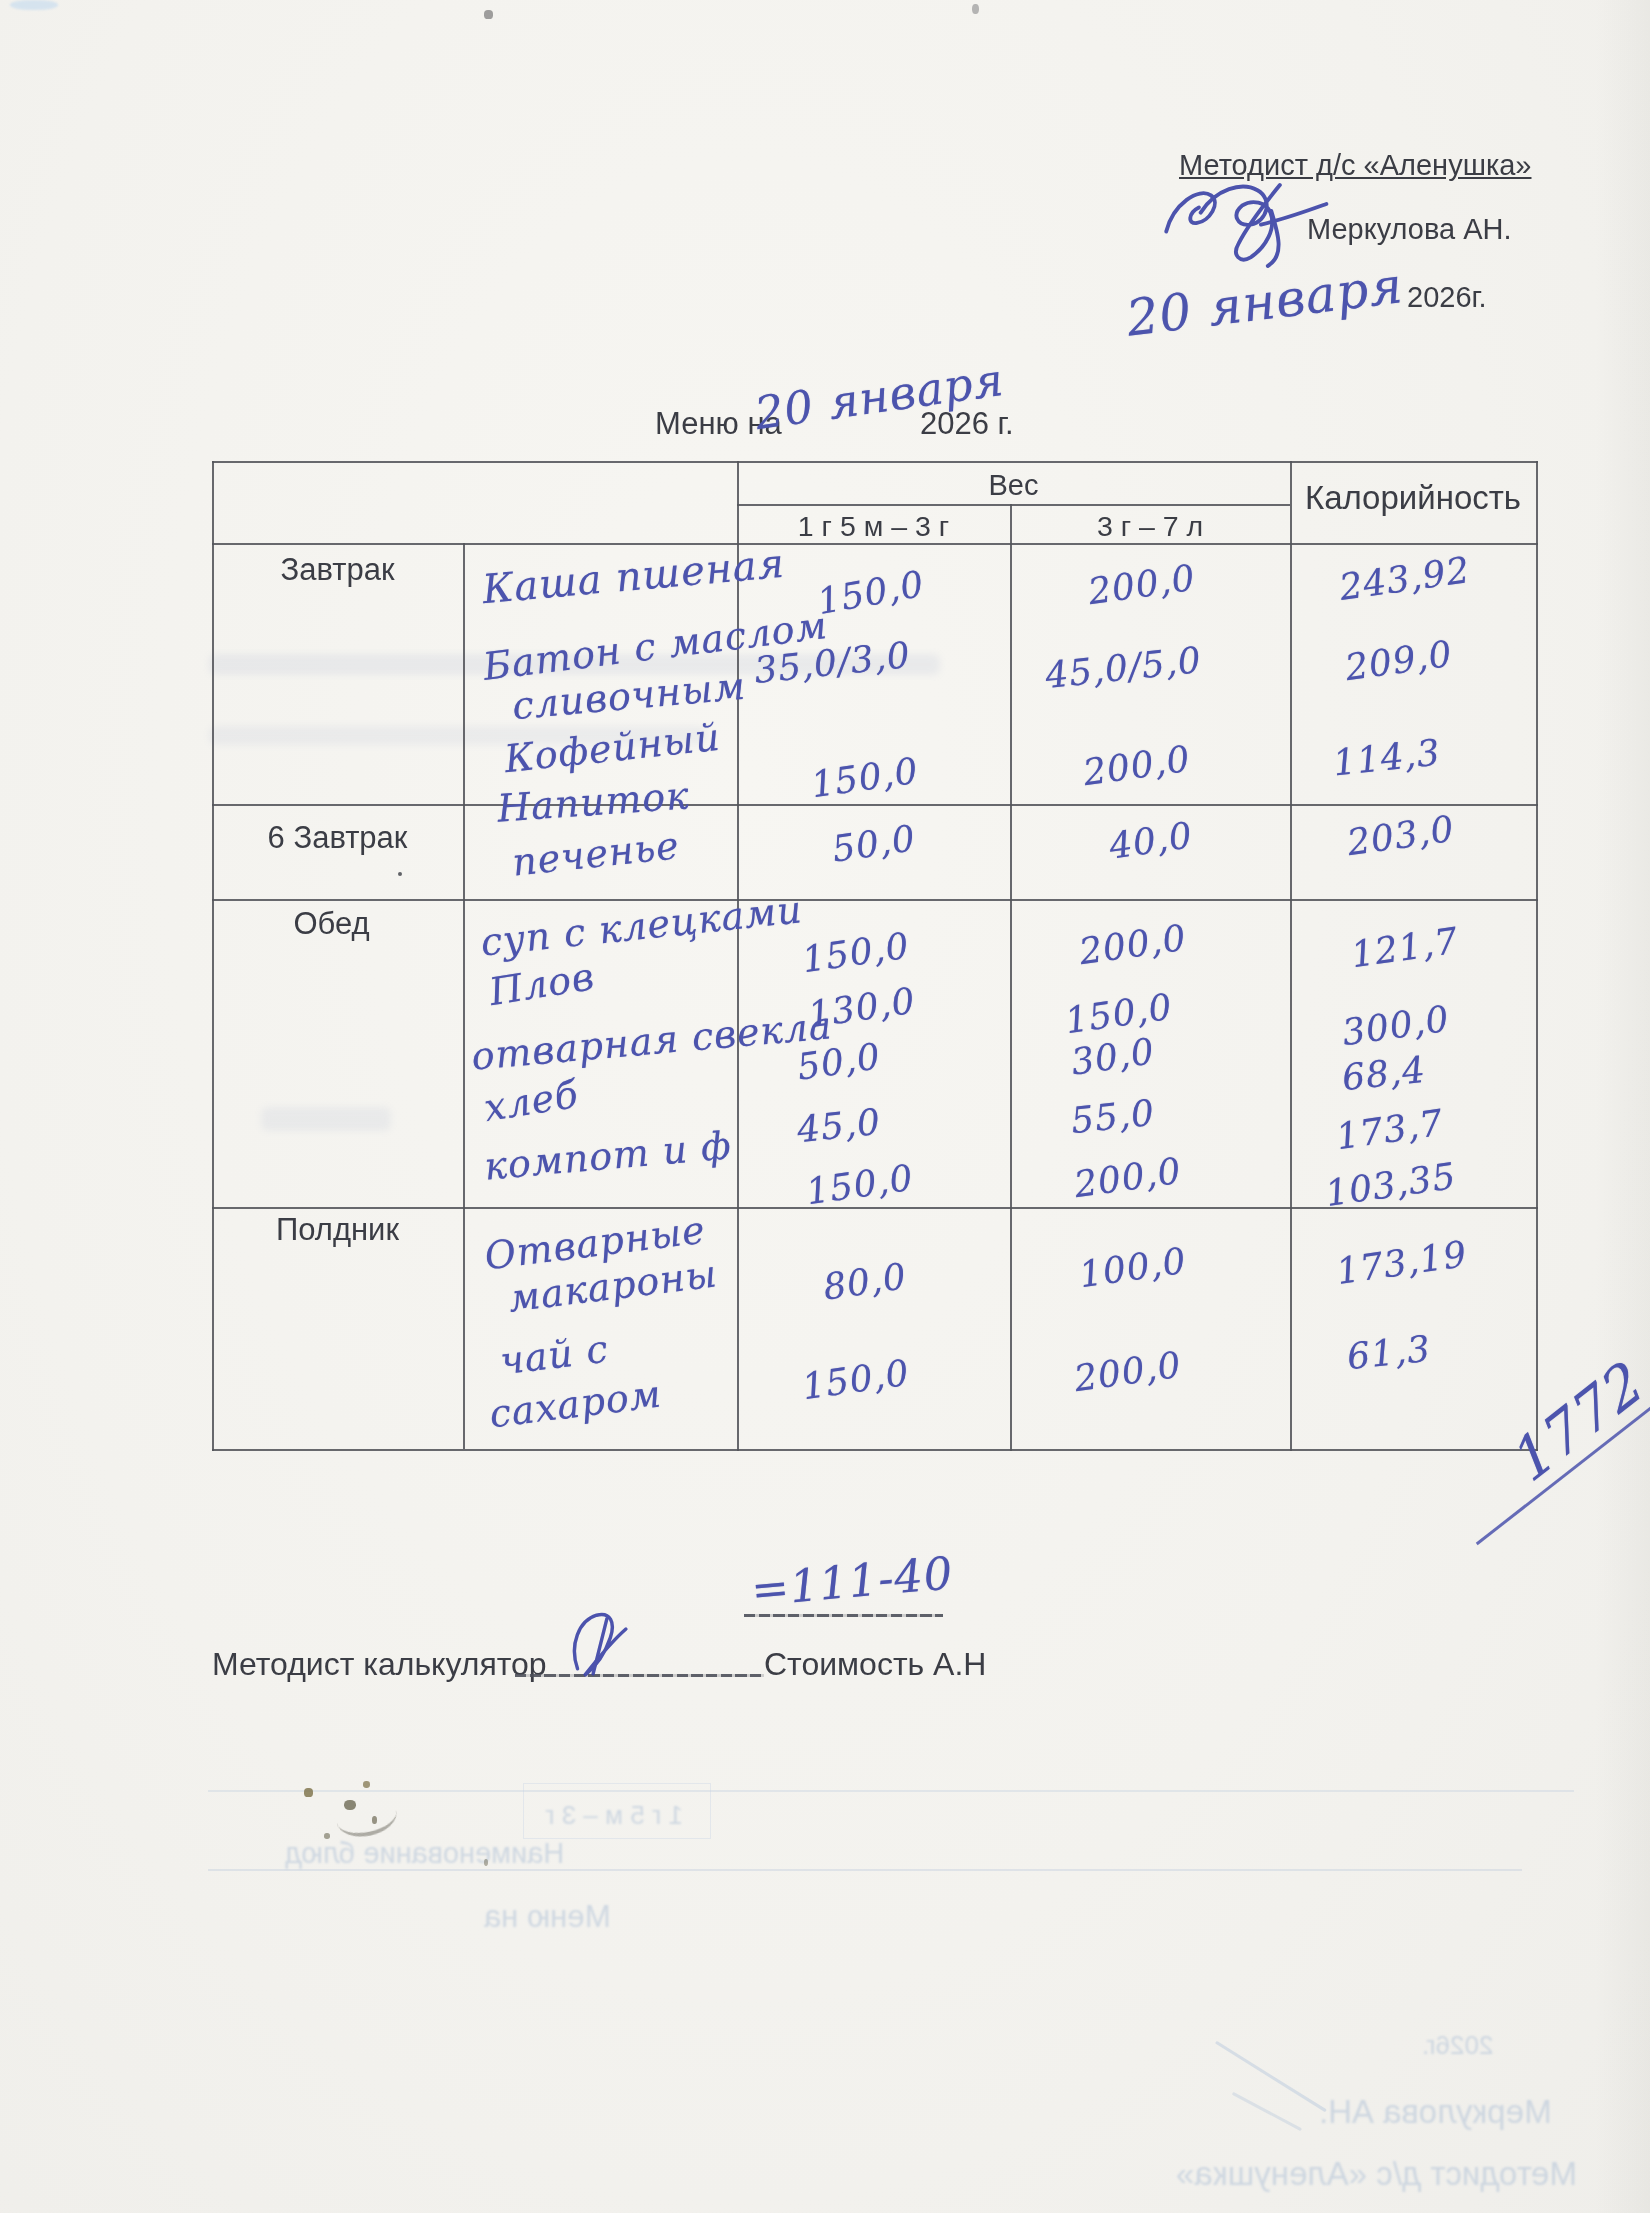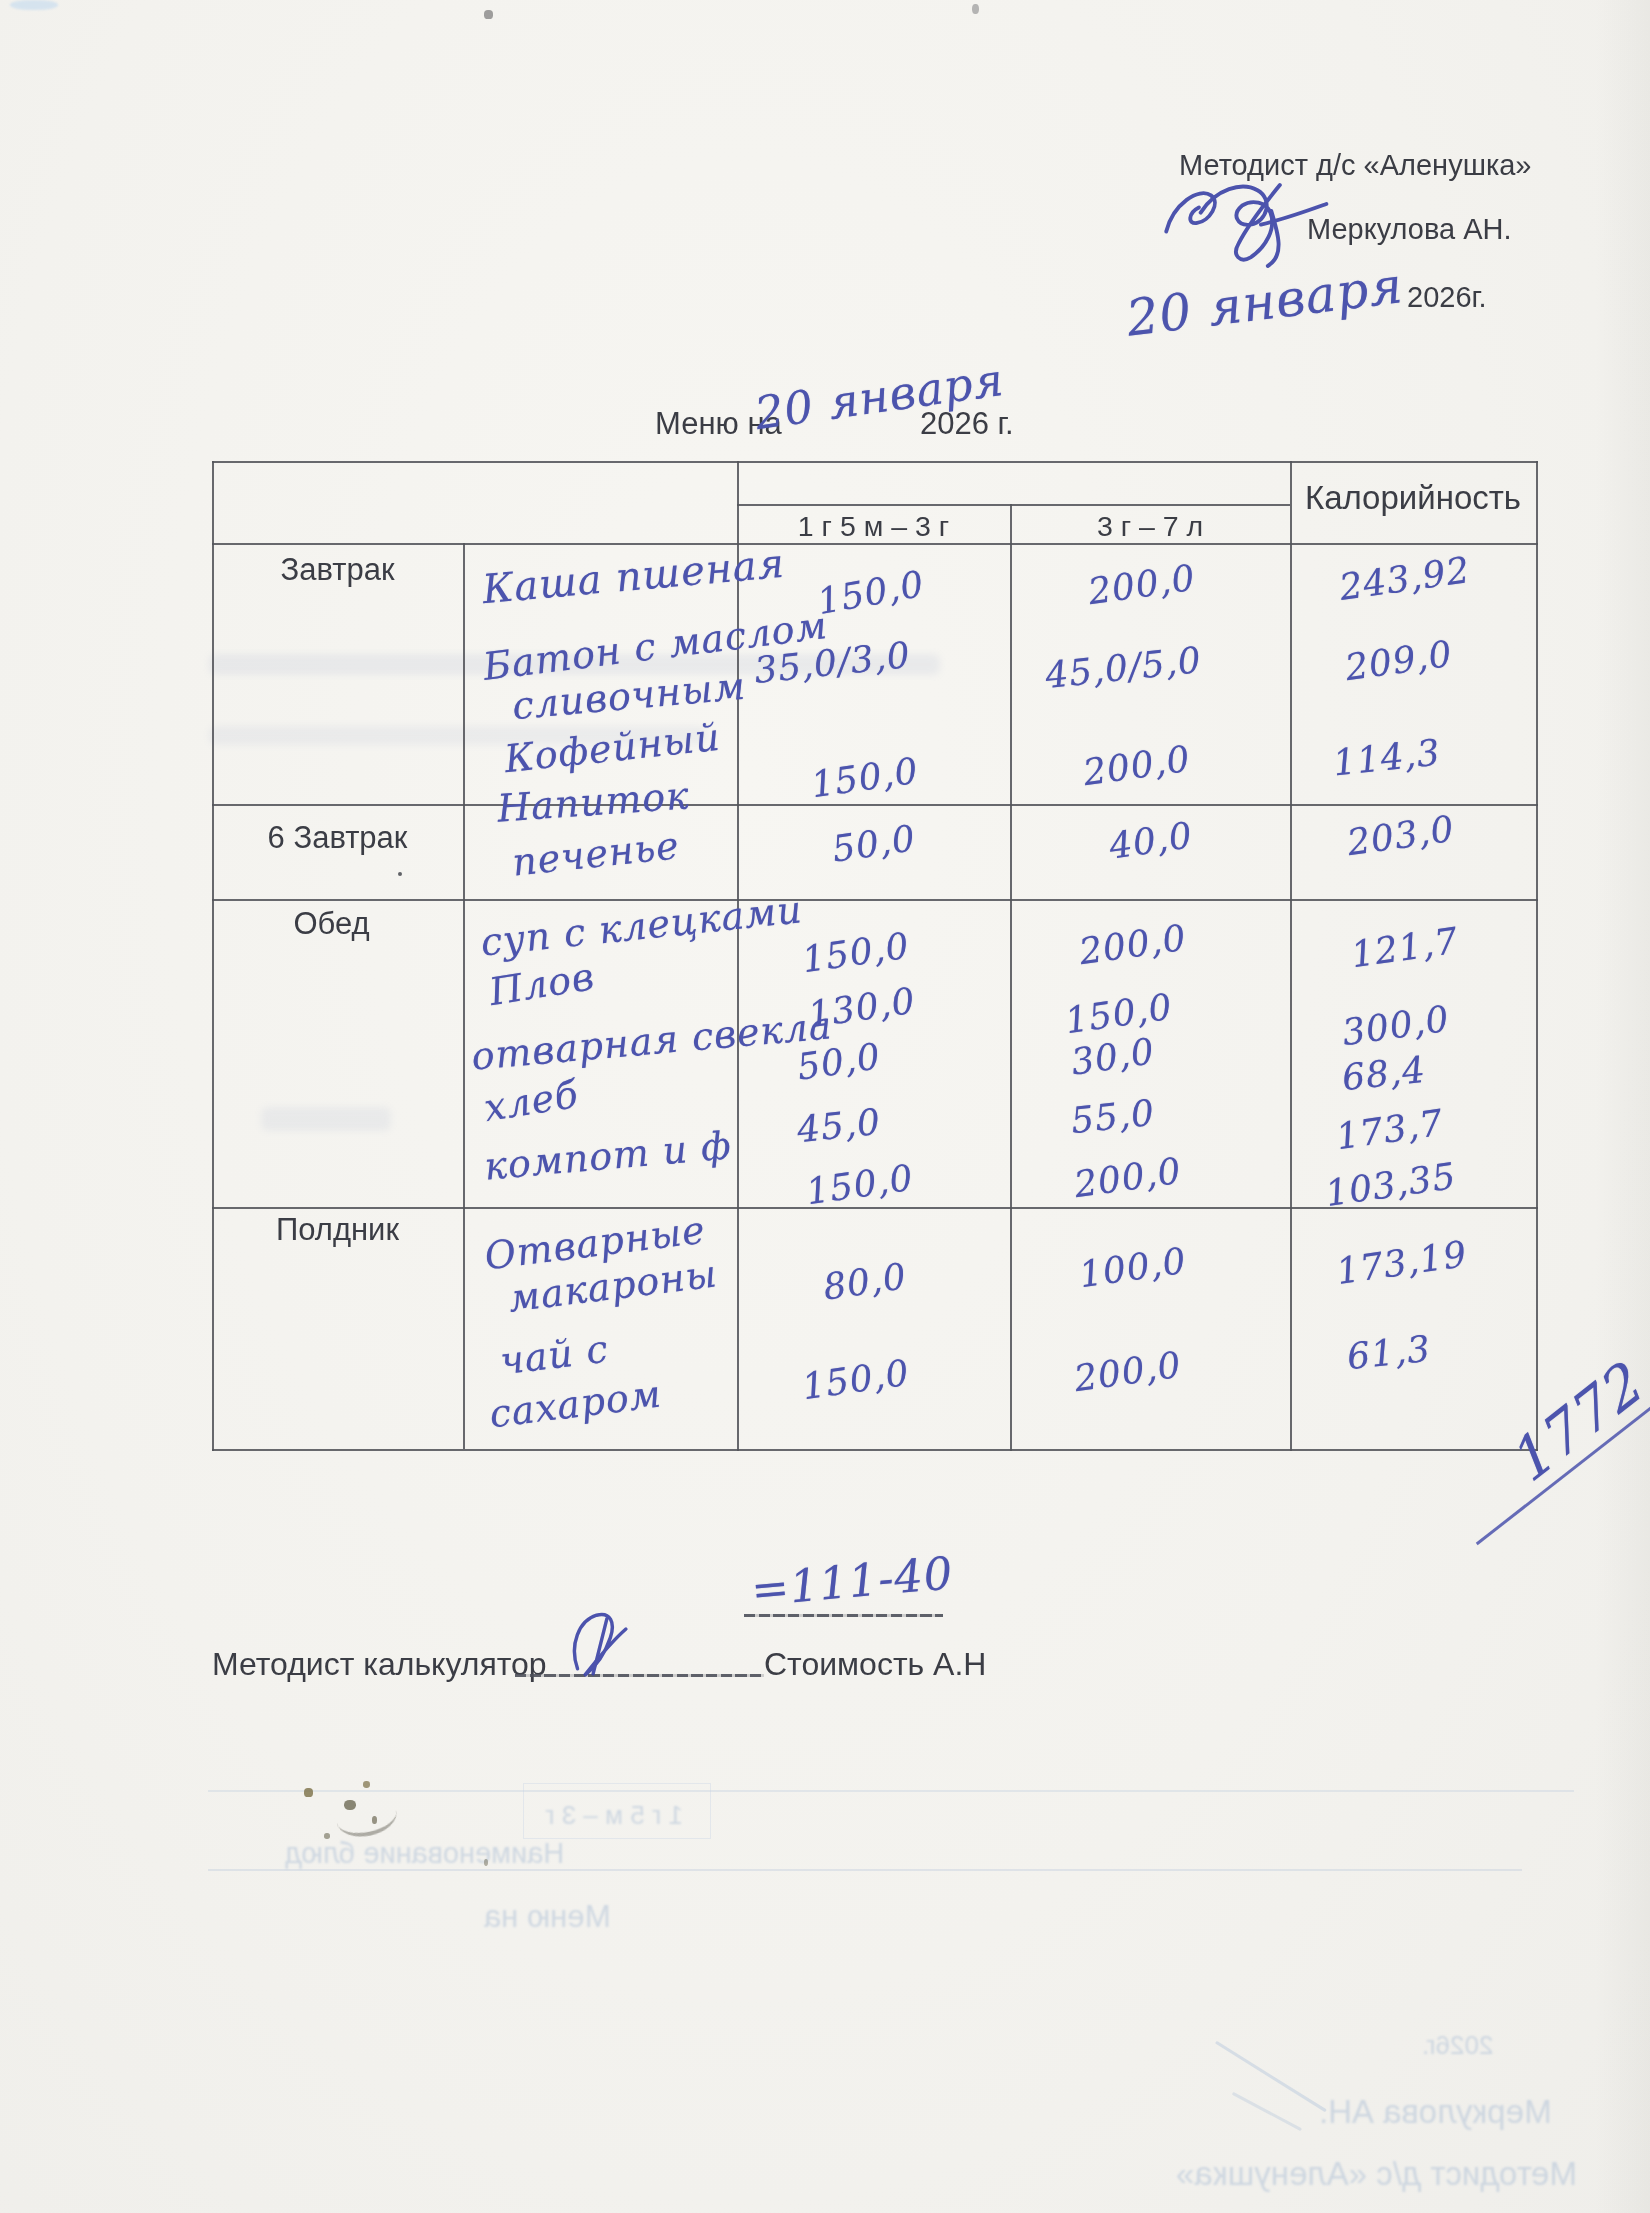--- a/index.html
+++ b/index.html
@@ -50,21 +50,21 @@
   <div class="speck" style="left:336px;top:1797px;width:61px;height:35px;border-bottom:4.3px solid #5b594e;border-radius:60%;transform:rotate(-12deg);opacity:.45;filter:blur(0.5px);background:none;"></div>
   <div class="speck" style="left:304px;top:1788px;width:8.6px;height:8.6px;background:#7a6f46;opacity:.8;"></div>
   <div class="speck" style="left:344px;top:1800px;width:12px;height:10.4px;background:#6e6a55;opacity:.8;"></div>
   <div class="speck" style="left:363px;top:1781px;width:7px;height:7px;background:#7a6f46;opacity:.7;"></div>
   <div class="speck" style="left:372px;top:1816px;width:5.2px;height:7.8px;background:#6e6a55;opacity:.7;"></div>
   <div class="speck" style="left:324px;top:1833px;width:6px;height:6px;background:#6e6a55;opacity:.6;"></div>
   <div class="speck" style="left:484px;top:1859px;width:4.3px;height:7px;background:#6e6a55;opacity:.5;"></div>
 
   <div style="position:absolute;left:1595px;top:0;width:55px;height:2214px;background:linear-gradient(to right,rgba(0,0,0,0),rgba(110,110,100,.06));z-index:1;"></div>
 
-  <div class="pt" style="left:1179px;top:149px;font-size:29px;">Методист д/с «Аленушка»</div>
+  <div class="pt" style="left:1179px;top:149px;font-size:29px;text-decoration:underline;">Методист д/с «Аленушка»</div>
 
   <svg class="sig" style="left:1157px;top:173px;" width="182" height="99" viewBox="0 0 210 115">
     <g fill="none" stroke="#3e46a8" stroke-width="4.5" stroke-linecap="round" opacity=".92">
       <path d="M10,68 C18,36 48,16 62,26 C74,35 60,56 46,58 C34,60 36,46 48,40"></path>
       <path d="M50,46 C68,18 98,10 116,20 C134,30 128,56 108,60 C92,62 86,48 98,38 C110,30 126,34 131,46 C138,64 126,86 108,98 C96,105 86,96 94,82 C104,62 124,36 142,14"></path>
       <path d="M120,60 C146,54 168,46 196,36"></path>
       <path d="M132,44 C140,70 148,96 128,108"></path>
     </g>
   </svg>
 
@@ -83,20 +83,21 @@
   <div class="hl" style="left:212px;top:899px;width:1326px;"></div>
   <div class="hl" style="left:212px;top:1207px;width:1326px;"></div>
   <div class="hl" style="left:212px;top:1449px;width:1326px;"></div>
   <div class="vl" style="left:212px;top:461px;height:990px;"></div>
   <div class="vl" style="left:463px;top:543px;height:906px;"></div>
   <div class="vl" style="left:737px;top:461px;height:990px;"></div>
   <div class="vl" style="left:1010px;top:504px;height:947px;"></div>
   <div class="vl" style="left:1290px;top:461px;height:990px;"></div>
   <div class="vl" style="left:1536px;top:461px;height:990px;"></div>
 
+  <div class="pc" style="left:737px;top:469px;width:553px;font-size:29px;">Вес</div>
   <div class="pc" style="left:1290px;top:479px;width:246px;font-size:33px;">Калорийность</div>
   <div class="pc" style="left:737px;top:510px;width:273px;font-size:28.5px;">1 г 5 м – 3 г</div>
   <div class="pc" style="left:1010px;top:510px;width:280px;font-size:28.5px;">3 г – 7 л</div>
 
   <div class="pc" style="left:212px;top:552px;width:251px;font-size:31px;">Завтрак</div>
   <div class="pc" style="left:212px;top:820px;width:251px;font-size:31px;">6 Завтрак</div>
   <div class="speck" style="left:398px;top:872px;width:4.3px;height:4.3px;background:#3b3d45;opacity:.8;"></div>
   <div class="pc" style="left:212px;top:906px;width:239px;font-size:31px;">Обед</div>
   <div class="pc" style="left:212px;top:1212px;width:251px;font-size:31px;">Полдник</div>
 

